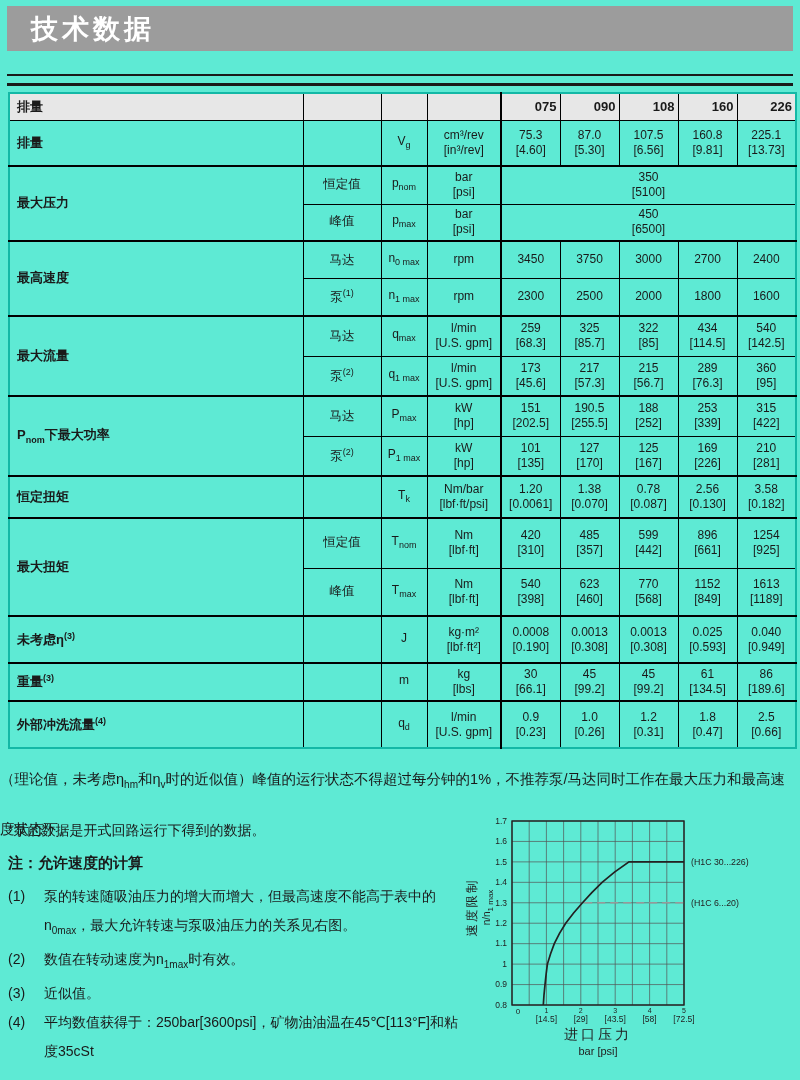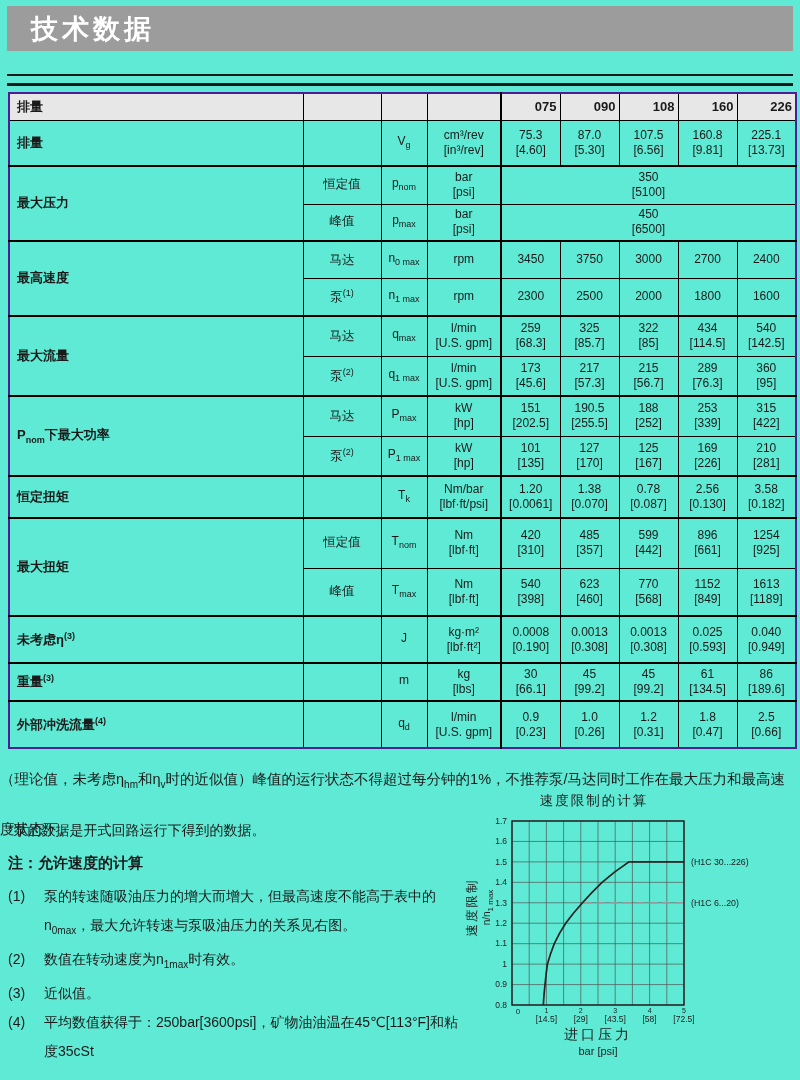--- a/index.html
+++ b/index.html
@@ -9,21 +9,21 @@
   
   .banner{position:absolute;left:7px;top:6px;right:7px;height:45px;background:#9c9c9c;
           color:#fff;font-size:27px;font-weight:bold;letter-spacing:4px;
           display:flex;align-items:center;padding-left:24px;box-sizing:border-box;}
 
   .rule-thin{position:absolute;left:7px;right:7px;top:74px;height:2px;background:#1a1a1a;}
   .rule-thick{position:absolute;left:7px;right:7px;top:83px;height:3px;background:#1a1a1a;}
 
   
   table.spec{position:absolute;left:8px;top:92px;border-collapse:collapse;table-layout:fixed;
-             width:787px;border:2px solid #4c1d95;}
+             width:787px;border:2px solid #14b8a6;}
   table.spec td,table.spec th{border:1px solid #000;padding:1px 3px;vertical-align:middle;
              text-align:center;font-size:12px;line-height:1.25;overflow:hidden;}
   table.spec tr.grp>td{border-top:2px solid #000;}
   table.spec .lab{text-align:left;font-weight:bold;font-size:13px;padding-left:7px;}
   table.spec .slab{font-size:12.5px;}
   table.spec .sym{font-size:12px;}
   table.spec sub{font-size:9px;}
   table.spec sup{font-size:9px;}
   table.spec .v,.unit{white-space:pre-line;}
   table.spec .vfirst{border-left:2px solid #000;}
@@ -345,21 +345,20 @@
       <span class="nnum">(3)</span>
       <span class="ntext"><span>近似值。</span></span>
     </div>
     <div class="note">
       <span class="nnum">(4)</span>
       <span class="ntext"><span>平均数值获得于：250bar[3600psi]，矿物油油温在45℃[113°F]和粘度35cSt</span></span>
     </div>
   </div>
 
   <div class="chart">
-    <div class="c-title">速度限制的计算</div>
     <div class="ylab">
       <div class="l1">速度限制</div>
       <div class="l2"><span>n/n</span><sub>1 max</sub></div>
     </div>
     <svg id="chart-svg" class="c-svg" width="342" height="230">
         <line x1="54" y1="7" x2="54" y2="191" stroke="#555555" stroke-width="0.7"></line>
         <line x1="71.2" y1="7" x2="71.2" y2="191" stroke="#555555" stroke-width="0.7"></line>
         <line x1="88.4" y1="7" x2="88.4" y2="191" stroke="#555555" stroke-width="0.7"></line>
         <line x1="105.6" y1="7" x2="105.6" y2="191" stroke="#555555" stroke-width="0.7"></line>
         <line x1="122.8" y1="7" x2="122.8" y2="191" stroke="#555555" stroke-width="0.7"></line>

